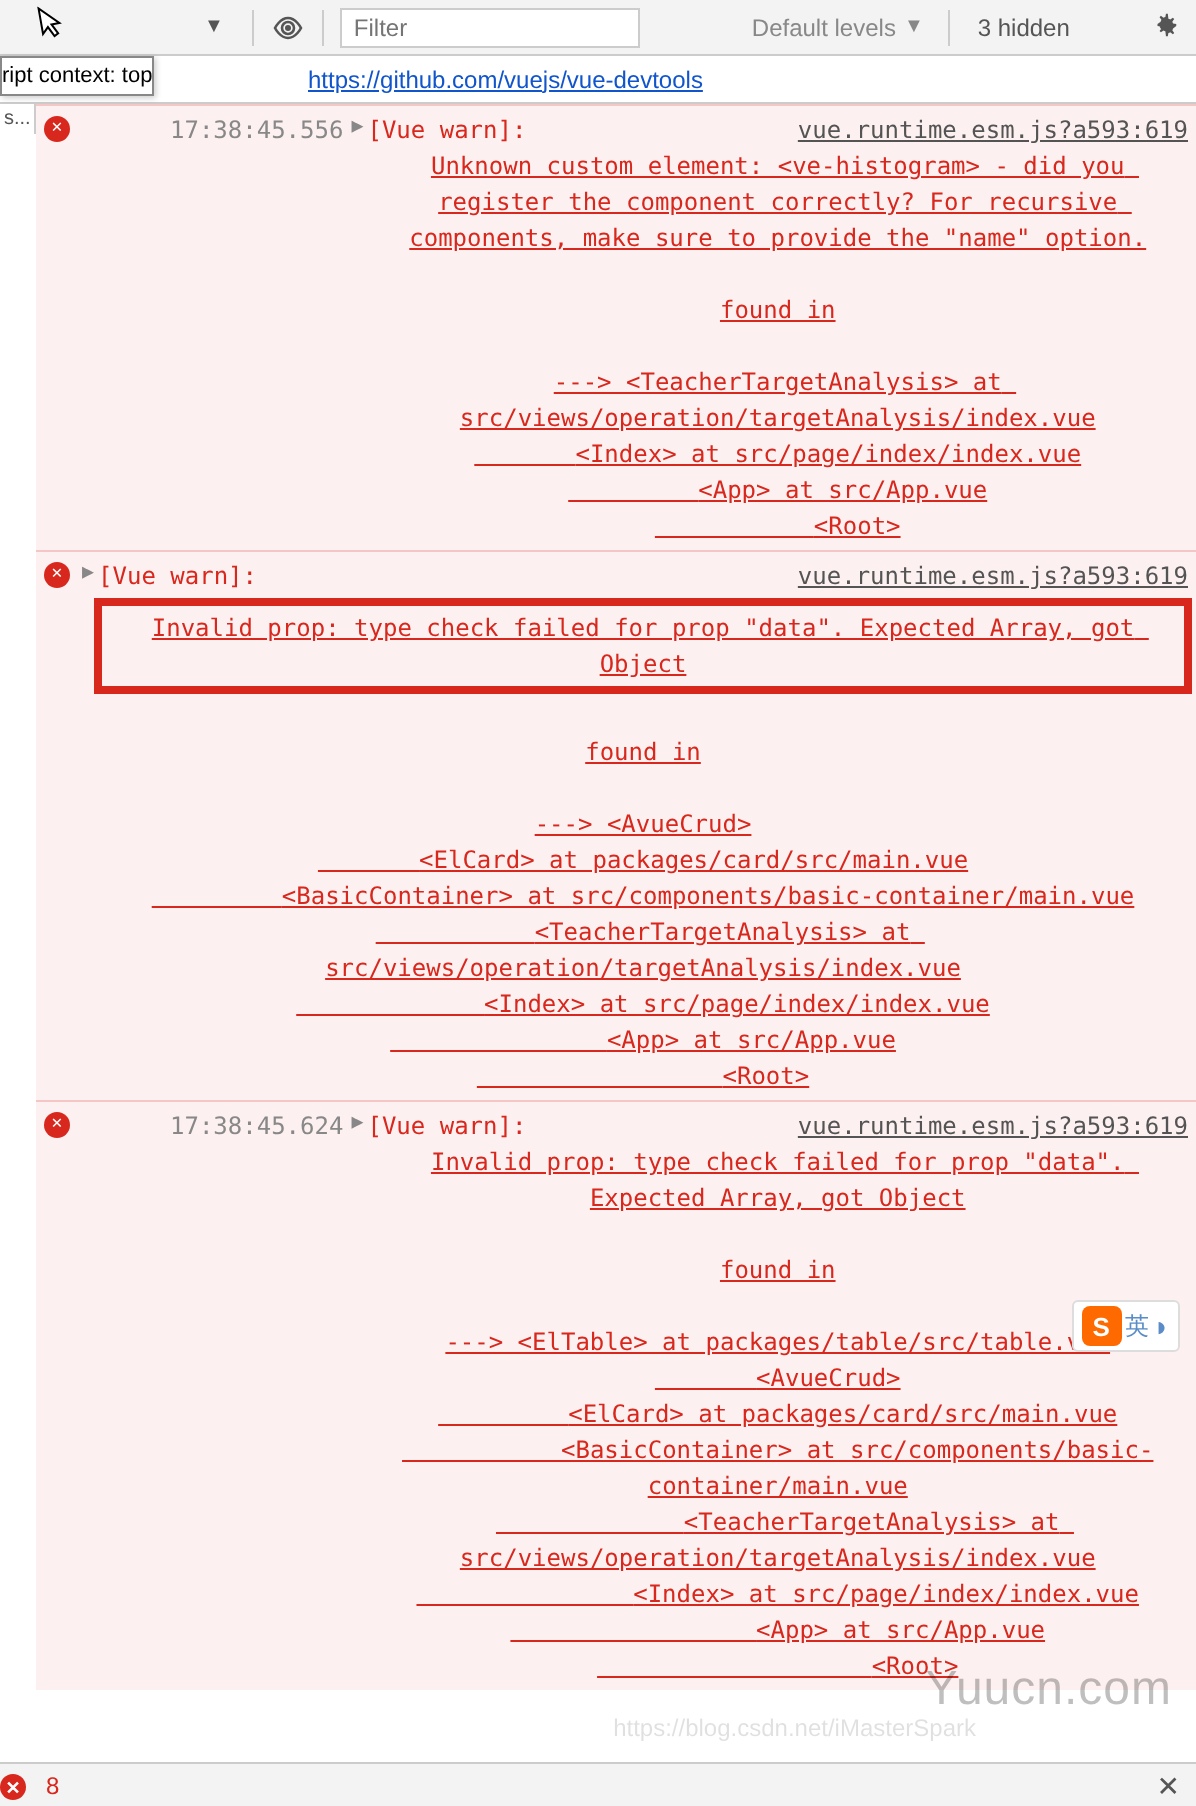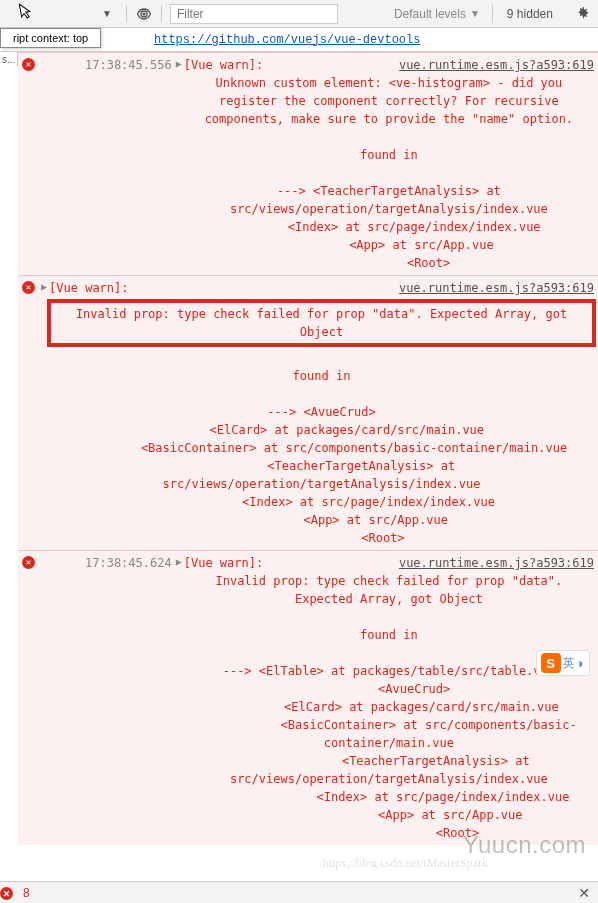--- a/index.html
+++ b/index.html
@@ -40,21 +40,21 @@
     .divider {
       width: 1px;
       height: 18px;
       background: #ccc;
       margin: 0 4px;
     }
     .filter-input {
       border: 1px solid #ccc;
       padding: 2px 6px;
       font-size: 12px;
-      width: 168px;
+      width: 150px;
       background: #fff;
       color: #888;
     }
     .levels-dropdown {
       color: #888;
       font-size: 12px;
       padding: 0 4px;
       cursor: pointer;
       display: flex;
       align-items: center;
@@ -79,29 +79,29 @@
       height: 24px;
       border-bottom: 1px solid #ccc;
       font-size: 12px;
     }
     .context-tooltip {
       position: absolute;
       top: 28px;
       left: 0;
       background: #fff;
       border: 1px solid #888;
-      padding: 3px 12px;
+      padding: 3px 0;
       font-size: 11px;
       z-index: 10;
       box-shadow: 1px 1px 3px rgba(0,0,0,0.2);
     }
     .devtools-link {
       color: #1155cc;
       text-decoration: underline;
-      font-family: Liberation Mono, monospace;
+      font-family: Liberation Sans, sans-serif;
       font-size: 12px;
       margin-left: 154px;
     }
     .sidebar-stub {
       position: absolute;
       left: 0;
       top: 52px;
       width: 18px;
       border-right: 1px solid #ccc;
       padding: 2px;
@@ -158,20 +158,21 @@
       display: flex;
       justify-content: space-between;
     }
     .source-link {
       color: #545454;
       text-decoration: underline;
       white-space: nowrap;
     }
     .msg-text {
       white-space: pre-wrap;
+      text-decoration: underline;
     }
     .highlight-box {
       border: 4px solid #d8271c;
       margin: 2px -2px;
       padding: 2px;
     }
     .ime-badge {
       position: absolute;
       right: 8px;
       top: 650px;
@@ -206,21 +207,21 @@
       font-weight: 500;
       letter-spacing: 0.5px;
       font-family: Arial, sans-serif;
     }
     .watermark2 {
       position: absolute;
       right: 110px;
       bottom: 32px;
       color: rgba(0,0,0,0.12);
       font-size: 12px;
-      font-family: Liberation Serif, serif;
+      font-family: Liberation Sans, sans-serif;
     }
     .bottom-bar {
       position: absolute;
       bottom: 0;
       left: 0;
       right: 0;
       height: 22px;
       border-top: 1px solid #ccc;
       background: #f3f3f3;
       display: flex;
@@ -270,21 +271,21 @@
         <circle cx="8" cy="8" r="1.5" fill="#555"></circle>
       </svg>
   </span>
   <div class="divider"></div>
   <input class="filter-input" placeholder="Filter" style="">
   <span class="levels-dropdown">
     <span>Default levels</span>
     <span style="font-size:10px">▼</span>
   </span>
   <div class="divider"></div>
-  <span class="hidden-count">9 hidden</span>
+  <span class="hidden-count">3 hidden</span>
   <span class="gear-icon">
     <svg width="15" height="15" viewBox="0 0 16 16">
         <path d="M8 5a3 3 0 100 6 3 3 0 000-6zM14 8.5v-1l-1.7-.3a4.5 4.5 0 00-.4-1l1-1.4-.7-.7-1.4 1a4.5 4.5 0 00-1-.4L9.5 2h-1l-.3 1.7a4.5 4.5 0 00-1 .4l-1.4-1-.7.7 1 1.4a4.5 4.5 0 00-.4 1L4 7.5v1l1.7.3c.1.35.24.68.4 1l-1 1.4.7.7 1.4-1c.32.16.65.3 1 .4L8.5 14h1l.3-1.7c.35-.1.68-.24 1-.4l1.4 1 .7-.7-1-1.4c.16-.32.3-.65.4-1L14 8.5z" fill="#555"></path>
       </svg>
   </span>
 </div>
 
 <div class="context-tooltip">ript context: top</div>
 
 <div class="context-bar">

